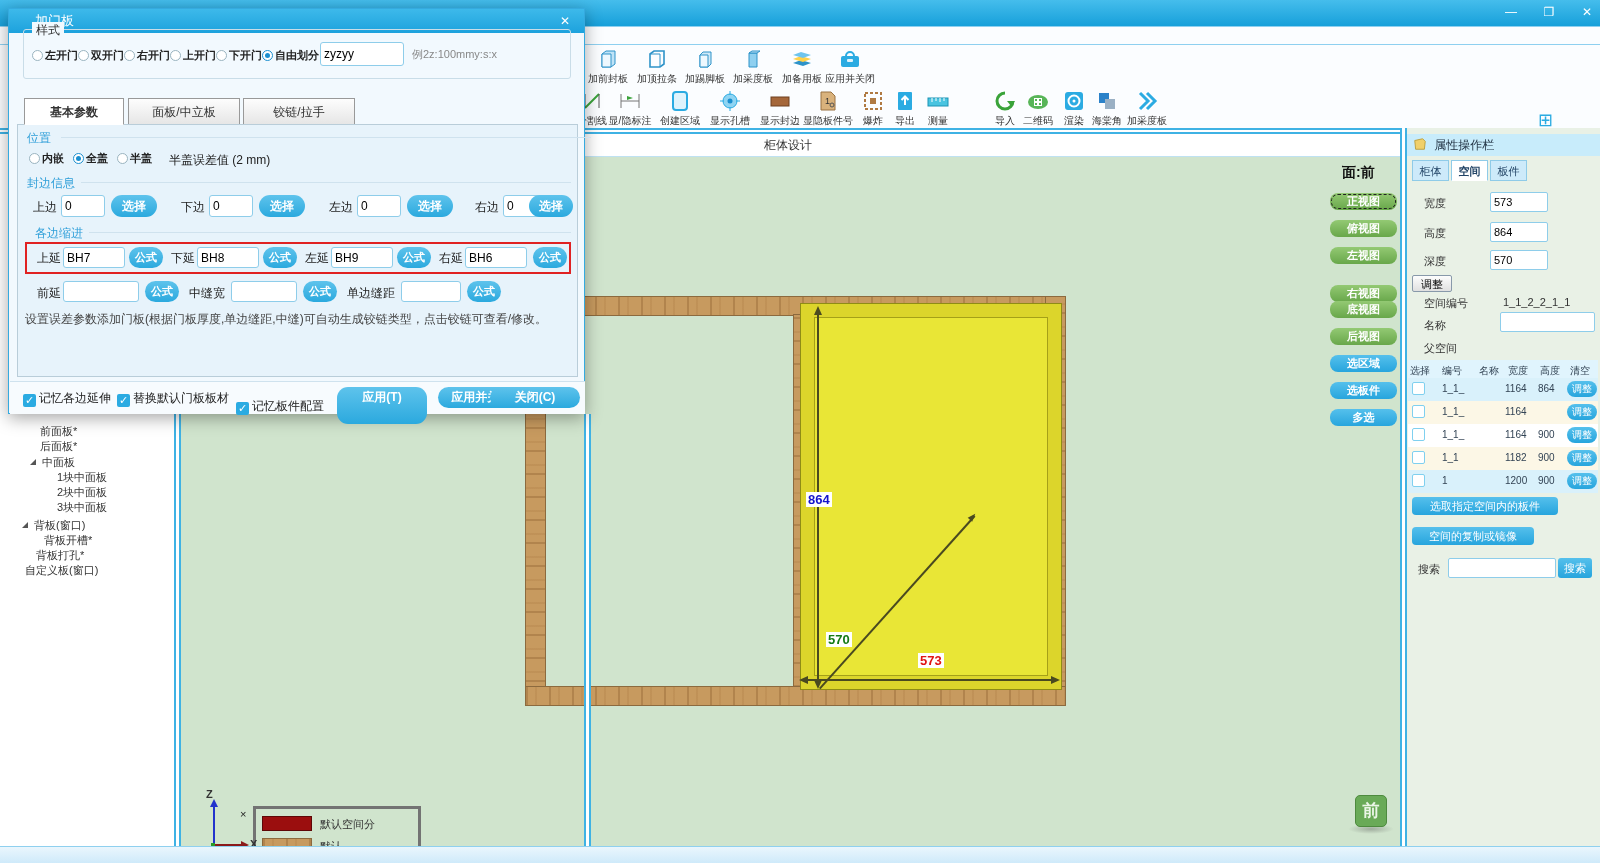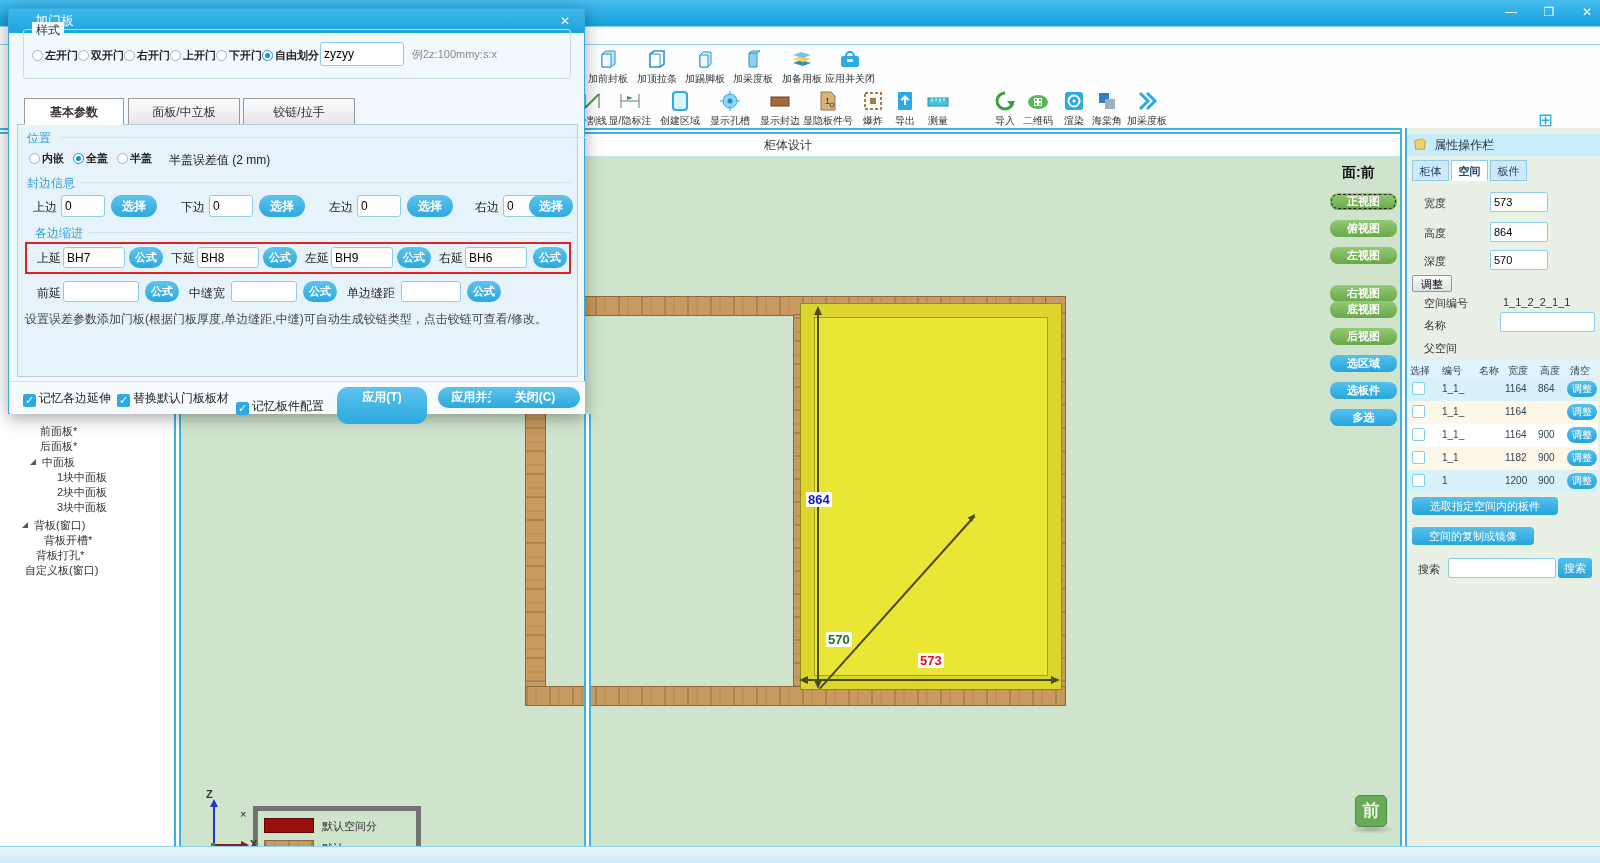--- a/index.html
+++ b/index.html
@@ -245,21 +245,21 @@
   </div>
   <div class="dimlabel" style="left:826px;top:632px;color:#157a15">570</div>
 
   <div class="dimline" style="left:807px;top:679px;width:246px;height:1.5px"></div>
   <div class="arr" style="left:799px;top:676px;border-top:4px solid transparent;border-bottom:4px solid transparent;border-right:9px solid #4a4a20"></div>
   <div class="arr" style="left:1051px;top:676px;border-top:4px solid transparent;border-bottom:4px solid transparent;border-left:9px solid #4a4a20"></div>
   <div class="dimlabel" style="left:918px;top:653px;color:#e01414">573</div>
 
   <div class="vsep" style="left:584px;top:414px;height:432px"></div>
 
-  <div class="abs" style="left:253px;top:806px;width:168px;height:50px;border:5px solid #737373">
+  <div class="abs" style="left:253px;top:806px;width:168px;height:50px;border:3px solid #737373">
     <div class="abs" style="left:6px;top:7px;width:50px;height:15px;background:#9b0e0e;border:1px solid #5e0707"></div>
     <div class="abs" style="left:64px;top:8px;font-size:11px;color:#333;width:100px;overflow:hidden;white-space:nowrap">默认空间分</div>
     <div class="abs wood-h" style="left:6px;top:29px;width:50px;height:15px"></div>
     <div class="abs" style="left:64px;top:30px;font-size:11px;color:#333">默认</div>
   </div>
 
   <div class="abs" style="left:206px;top:788px;font-size:11px;font-weight:bold;color:#333">Z</div>
   <div class="abs" style="left:213px;top:806px;width:2px;height:39px;background:#2233cc"></div>
   <div class="arr" style="left:210px;top:799px;border-left:4px solid transparent;border-right:4px solid transparent;border-bottom:8px solid #2233cc"></div>
   <div class="abs" style="left:214px;top:844px;width:29px;height:2px;background:#8b1a1a"></div>

